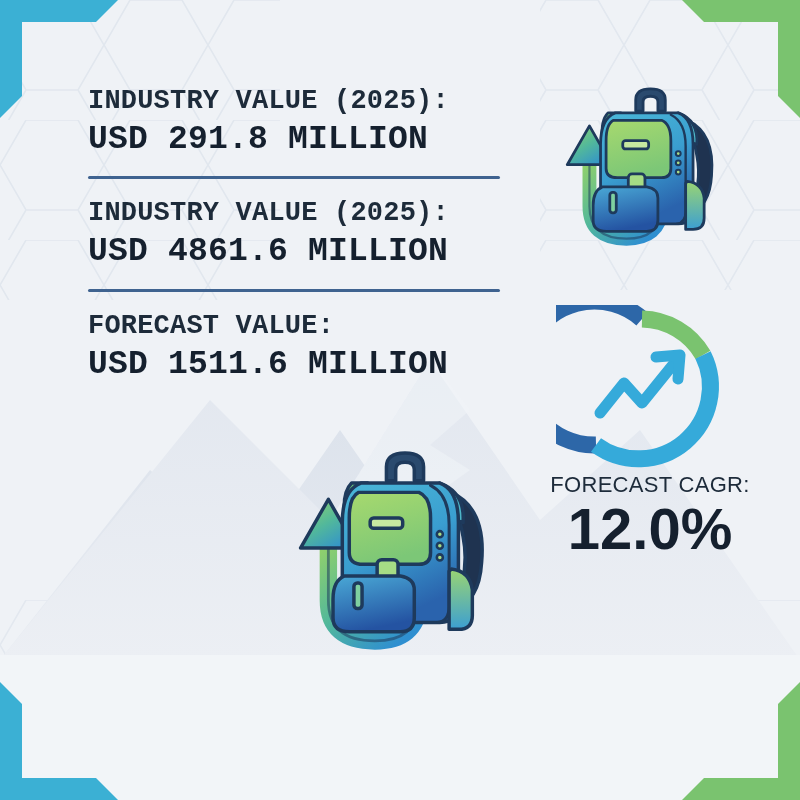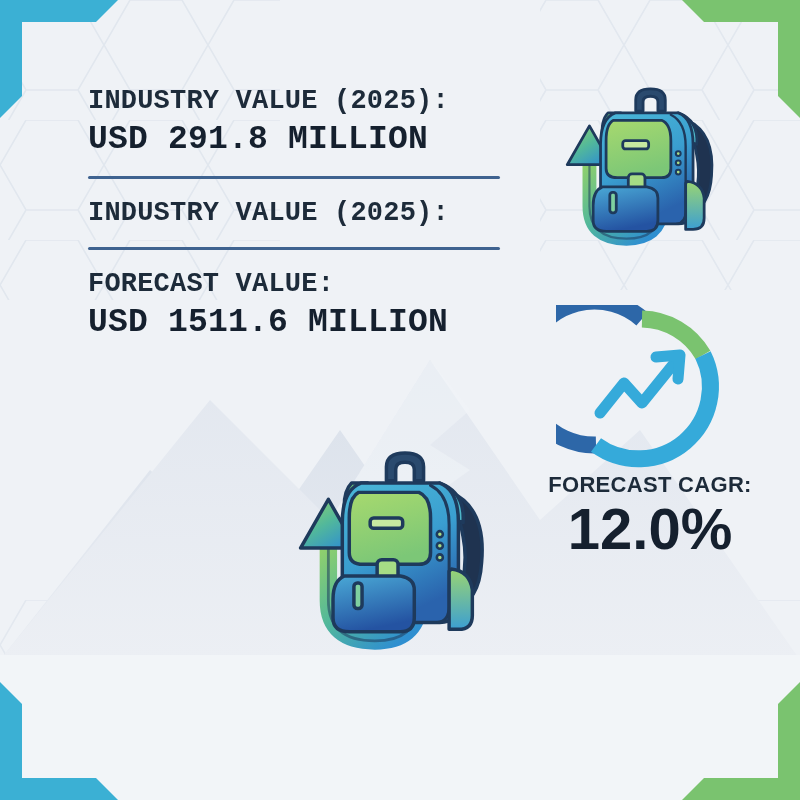--- a/index.html
+++ b/index.html
@@ -37,21 +37,21 @@
   .divider{
     height:3px;background:#3f6390;border-radius:2px;
     margin:17px 0 19px 0;width:412px;
   }
 
   
   .cagr{
     position:absolute;left:520px;top:472px;width:260px;text-align:center;
   }
   .cagr-label{
-    font-size:22px;font-weight:bold;color:#1d2b3a;letter-spacing:.3px;
+    font-size:22px;font-weight:normal;color:#1d2b3a;letter-spacing:.3px;
   }
   .cagr-value{
     font-size:58px;font-weight:bold;color:#15202e;line-height:1.0;margin-top:2px;
   }
 
   
   .footer-title{
     position:absolute;left:0;right:0;top:668px;text-align:center;
     font-size:41px;font-weight:bold;color:#1d2b3a;letter-spacing:-.2px;
   }
@@ -129,20 +129,21 @@
 
     <div class="stat">
       <div class="stat-label">INDUSTRY VALUE (2025):</div>
       <div class="stat-value">USD 291.8 MILLION</div>
     </div>
 
     <div class="divider"></div>
 
     <div class="stat">
       <div class="stat-label">INDUSTRY VALUE (2025):</div>
+      <div class="stat-value">USD 4861.6 MILLION</div>
     </div>
 
     <div class="divider"></div>
 
     <div class="stat">
       <div class="stat-label">FORECAST VALUE:</div>
       <div class="stat-value">USD 1511.6 MILLION</div>
     </div>
 
   </div>

